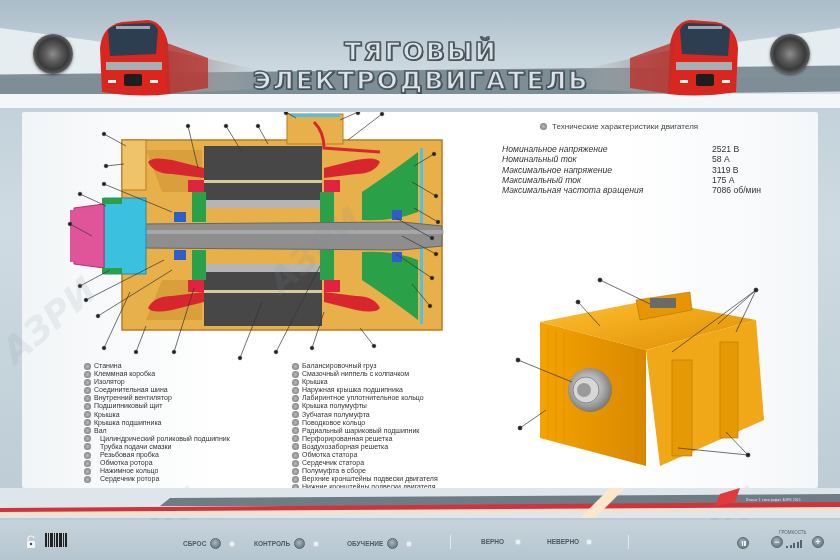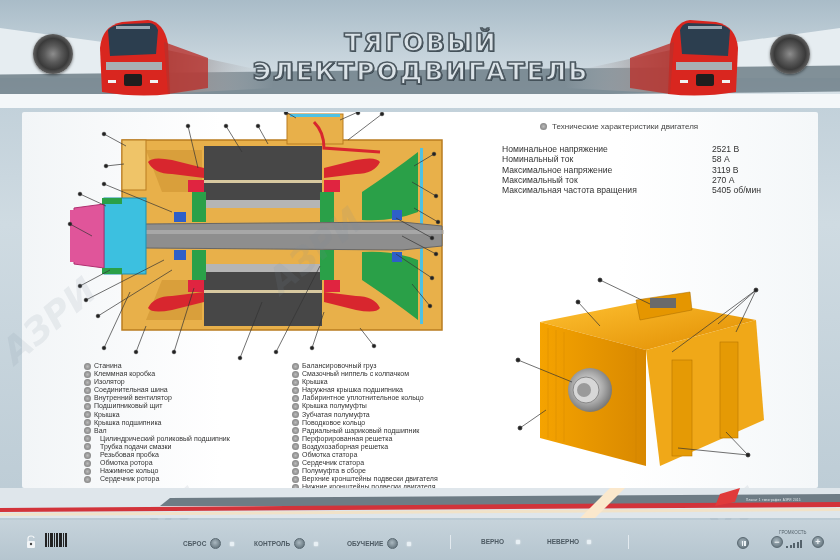--- a/index.html
+++ b/index.html
@@ -38,21 +38,21 @@
     cursor: pointer;
   }
   .speaker.left { left: 33px; }
   .speaker.right { left: 770px; }
   .train {
     position: absolute; top: 18px; width: 180px; height: 82px;
   }
   .train.left { left: 98px; }
   .train.right { left: 560px; }
   .title {
-    position: absolute; left: 206px; top: 28px; width: 430px; text-align: center;
+    position: absolute; left: 206px; top: 37px; width: 430px; text-align: center;
     font-family: "DejaVu Sans", sans-serif; font-weight: bold; font-size: 25px;
     letter-spacing: 2px; color: #dbe3e8;
     -webkit-text-stroke: 1.6px #4c5860;
     text-shadow: 1px 1px 0 #33404a;
     word-spacing: 12px;
   }
   
   .panel {
     position: absolute; left: 22px; top: 112px; width: 796px; height: 376px;
     background: linear-gradient(90deg, #f2f5f7 0%, #ffffff 25%, #ffffff 75%, #f4f7f9 100%);
@@ -74,21 +74,21 @@
   .specs { position: absolute; left: 480px; top: 10px; width: 290px; }
   .specs .heading {
     display: flex; align-items: center; font-size: 8px; color: #444; margin-left: 38px; margin-bottom: 13px;
   }
   .specs .heading .bullet {
     width: 7px; height: 7px; border-radius: 50%; margin-right: 5px;
     background: radial-gradient(circle, #bdbdbd 0%, #8e8e8e 60%, #6e6e6e 100%);
   }
   .specs table { border-collapse: collapse; font-size: 8.6px; color: #333; }
   .specs td { padding: 0; height: 10.3px; line-height: 10.3px; white-space: nowrap; }
-  .specs td.k { width: 210px; }
+  .specs td.k { width: 210px; font-style: italic; }
   .motor3d { position: absolute; left: 478px; top: 158px; width: 280px; height: 200px; }
   
   .stripes { position: absolute; left: 0; top: 488px; width: 840px; height: 30px; overflow: hidden; }
   .footer-meta {
     position: absolute; left: 746px; top: 498px; font-size: 3px; color: #e4e9ec; letter-spacing: .3px;
   }
   
   .bottombar {
     position: absolute; left: 0; top: 520px; width: 840px; height: 40px;
     background: linear-gradient(180deg, #c6d3db 0%, #b5c5cf 100%);
@@ -427,25 +427,25 @@
       <tr>
             <td class="k">Номинальный ток</td>
             <td>58 А</td>
           </tr>
       <tr>
             <td class="k">Максимальное напряжение</td>
             <td>3119 В</td>
           </tr>
       <tr>
             <td class="k">Максимальный ток</td>
-            <td>270 А</td>
+            <td>175 А</td>
           </tr>
       <tr>
             <td class="k">Максимальная частота вращения</td>
-            <td>5405 об/мин</td>
+            <td>7086 об/мин</td>
           </tr>
     </tbody>
       </table>
   </div>
 
   <svg class="motor3d" viewBox="0 0 280 200">
     <defs>
       <linearGradient id="o1" x1="0" x2="1" y1="0" y2="1">
         <stop offset="0" stop-color="#ffc233"></stop>
           <stop offset="1" stop-color="#e08c00"></stop>

